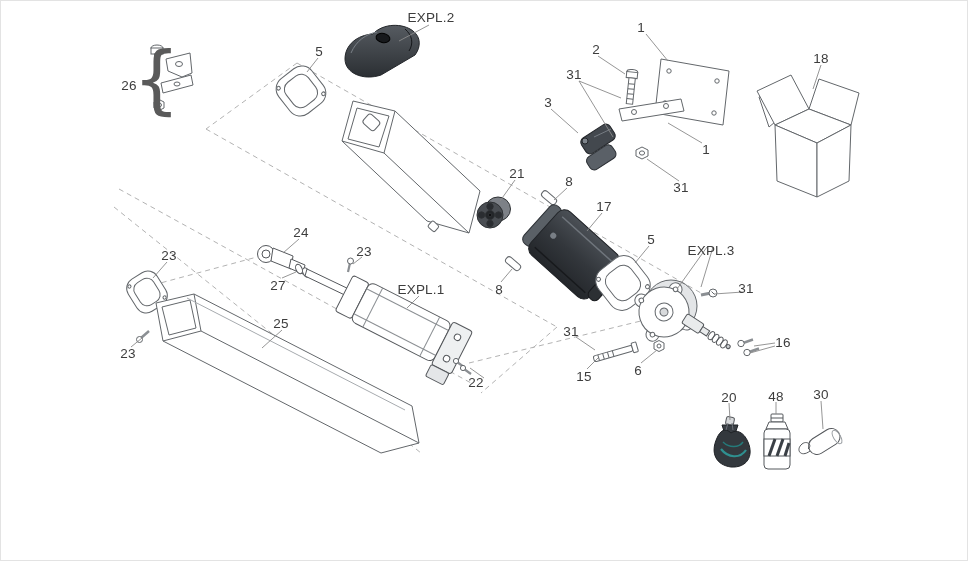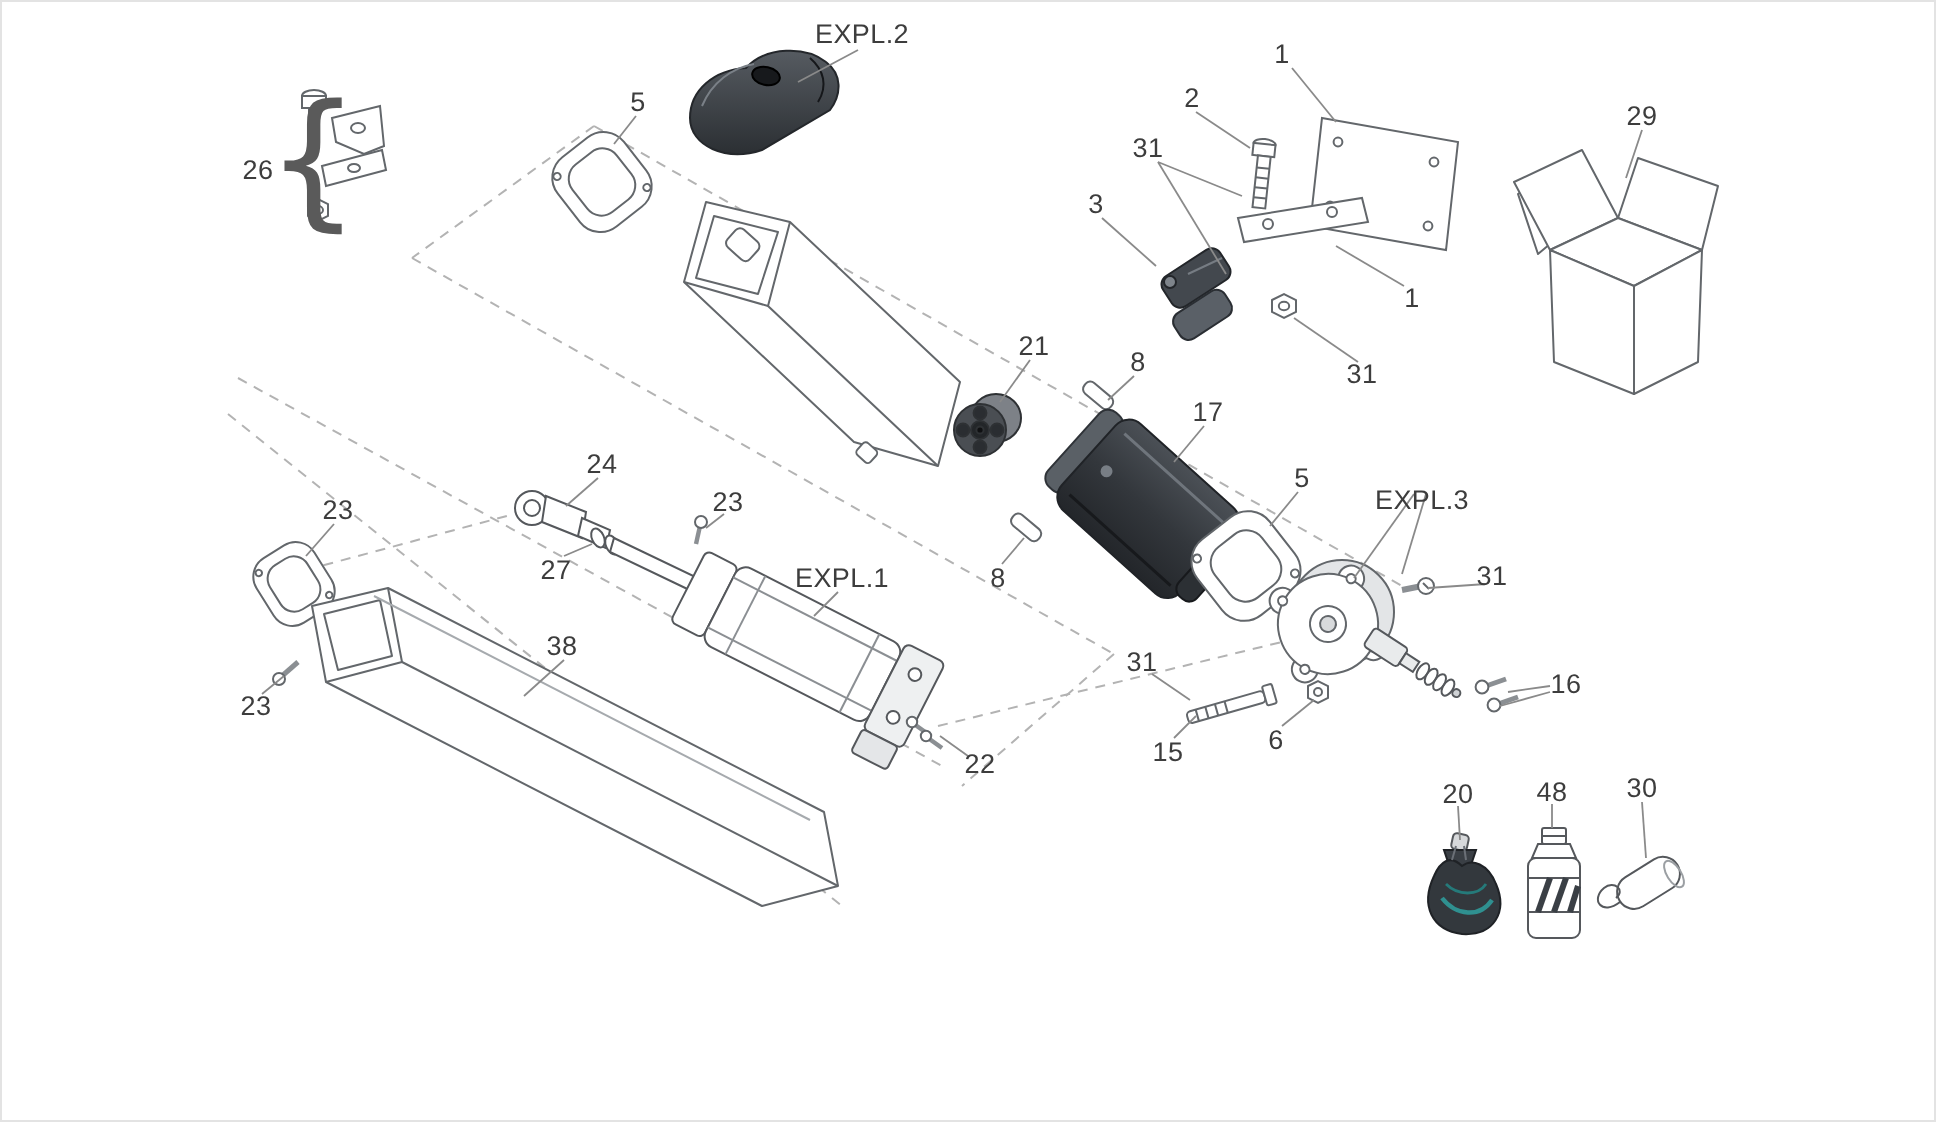--- a/index.html
+++ b/index.html
@@ -337,42 +337,42 @@
     <line x1="728" y1="402" x2="729" y2="419"></line>
     <line x1="775" y1="401" x2="775" y2="413"></line>
     <line x1="820" y1="400" x2="822" y2="428"></line>
   </g>
 </svg>
 
 <div class="callout" style="left:430px;top:16px">EXPL.2</div>
 <div class="callout" style="left:640px;top:26px">1</div>
 <div class="callout" style="left:595px;top:48px">2</div>
 <div class="callout" style="left:318px;top:50px">5</div>
-<div class="callout" style="left:820px;top:57px">29</div>
+<div class="callout" style="left:820px;top:57px">18</div>
 <div class="callout" style="left:573px;top:73px">31</div>
 <div class="callout" style="left:128px;top:84px">26</div>
 <div class="callout" style="left:547px;top:101px">3</div>
 <div class="callout" style="left:705px;top:148px">1</div>
 <div class="callout" style="left:516px;top:172px">21</div>
 <div class="callout" style="left:568px;top:180px">8</div>
 <div class="callout" style="left:680px;top:186px">31</div>
 <div class="callout" style="left:603px;top:205px">17</div>
 <div class="callout" style="left:300px;top:231px">24</div>
 <div class="callout" style="left:650px;top:238px">5</div>
 <div class="callout" style="left:710px;top:249px">EXPL.3</div>
 <div class="callout" style="left:168px;top:254px">23</div>
 <div class="callout" style="left:363px;top:250px">23</div>
 <div class="callout" style="left:277px;top:284px">27</div>
 <div class="callout" style="left:420px;top:288px">EXPL.1</div>
 <div class="callout" style="left:498px;top:288px">8</div>
 <div class="callout" style="left:745px;top:287px">31</div>
-<div class="callout" style="left:280px;top:322px">38</div>
+<div class="callout" style="left:280px;top:322px">25</div>
 <div class="callout" style="left:570px;top:330px">31</div>
 <div class="callout" style="left:782px;top:341px">16</div>
 <div class="callout" style="left:127px;top:352px">23</div>
 <div class="callout" style="left:637px;top:369px">6</div>
 <div class="callout" style="left:583px;top:375px">15</div>
-<div class="callout" style="left:489px;top:381px">22</div>
+<div class="callout" style="left:475px;top:381px">22</div>
 <div class="callout" style="left:728px;top:396px">20</div>
 <div class="callout" style="left:775px;top:395px">48</div>
 <div class="callout" style="left:820px;top:393px">30</div>
 
 </div>
 
 </body></html>

